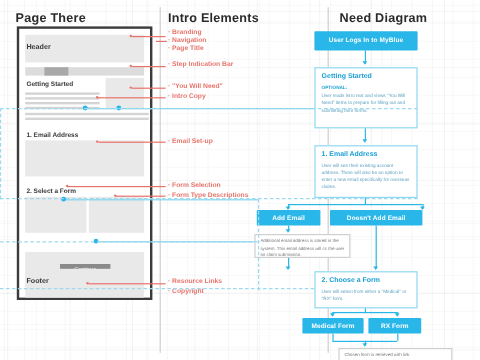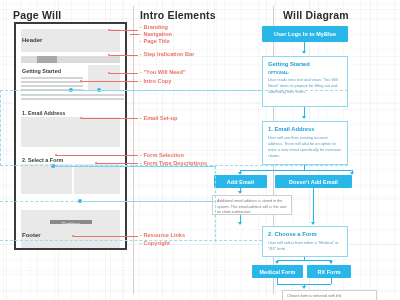--- a/index.html
+++ b/index.html
@@ -103,21 +103,21 @@
 </style>
 </head>
 <body>
 
 <div class="bg-grid"></div>
 <div class="bg-grid2"></div>
 
 <div class="vdiv" style="left:133px;"></div>
 <div class="vdiv" style="left:273px;"></div>
 
-<div class="col-title" id="pageview-title">Page Will</div>
+<div class="col-title" id="pageview-title">Page There</div>
 
 <div class="phone">
   <div class="blk" style="top:5px;height:23px;"></div>
   <div class="blk-label" style="top:13px;font-size:6px;">Header</div>
 
   <div class="stepbar">
       <i></i>
     </div>
 
   <div class="blk-label" style="top:44px;">Getting Started</div>
@@ -183,21 +183,21 @@
 <div class="el-item" style="top:38px;">· Page Title</div>
 <div class="el-item" style="top:51px;">· Step Indication Bar</div>
 <div class="el-item" style="top:69px;">· "You Will Need"</div>
 <div class="el-item" style="top:78px;">· Intro Copy</div>
 <div class="el-item" style="top:115px;">· Email Set-up</div>
 <div class="el-item" style="top:152px;">· Form Selection</div>
 <div class="el-item" style="top:160px;">· Form Type Descriptions</div>
 <div class="el-item" style="top:232px;">· Resource Links</div>
 <div class="el-item" style="top:240px;">· Copyright</div>
 
-<div class="col-title" id="flow-title">Will Diagram</div>
+<div class="col-title" id="flow-title">Need Diagram</div>
 
 <div class="node" style="left:262px;top:26px;width:86px;height:16px;">User Logs In to MyBlue</div>
 <div class="conn v" style="left:304px;top:42px;height:11px;"></div>
 <div class="arw" style="left:302px;top:51px;"></div>
 
 <div class="card" style="left:262px;top:56px;width:86px;height:51px;">
   <h4>Getting Started</h4>
   <p><b>OPTIONAL:</b></p>
   <p style="margin-top:-3px;">User reads intro text and views "You Will Need" items to prepare for filling out and submitting their forms.</p>
 </div>

